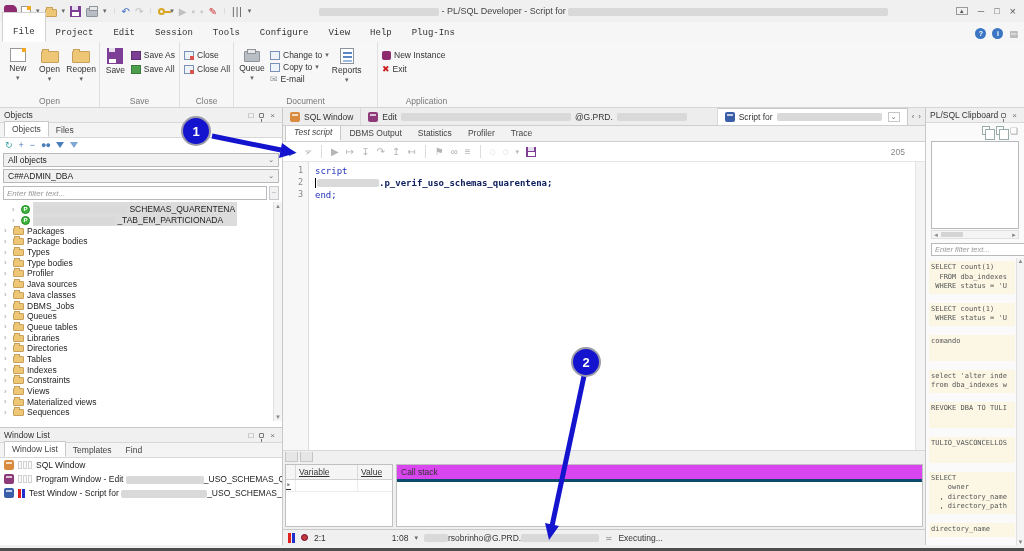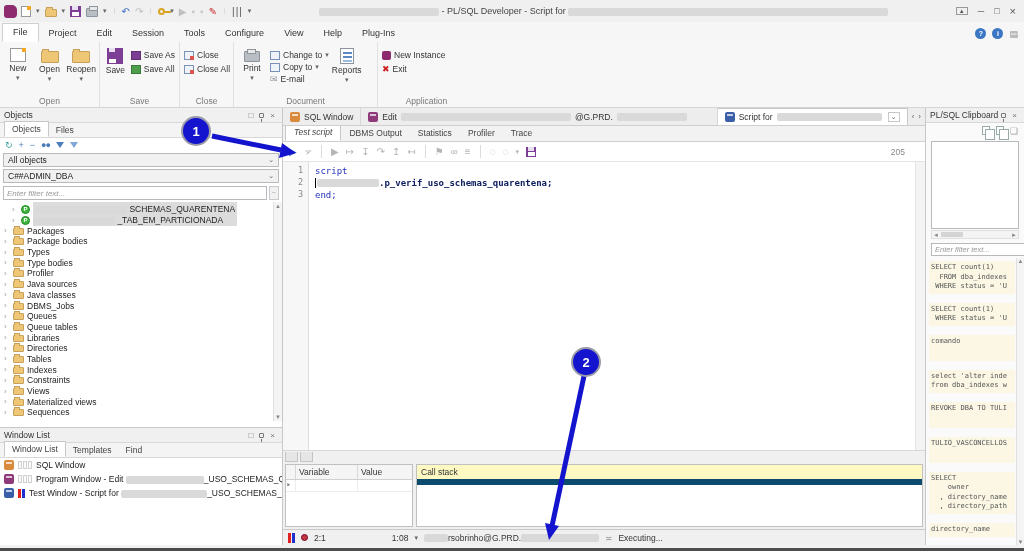--- a/index.html
+++ b/index.html
@@ -28,21 +28,21 @@
   .ic-printer { width:12px; height:9px; background:#b9bec5; border:1px solid #8d949c; border-radius:1px; position:relative; margin-top:3px; }
   .ic-printer::before { content:''; position:absolute; left:2px; top:-3px; width:7px; height:3px; background:#e8e8e8; border:1px solid #8d949c; }
   .ic-key { width:7px; height:7px; border:2px solid #d9a521; border-radius:50%; position:relative; }
   .ic-key::after { content:''; position:absolute; left:5px; top:1px; width:6px; height:2px; background:#d9a521; }
   .titlebar .title { flex:1; text-align:center; color:#444; font-size:9px; white-space:nowrap; }
   .win-ctrl { display:flex; align-items:center; gap:10px; padding-right:4px; color:#555; font-size:9px; }
   .ribbon-toggle { border:1px solid #999; font-size:6px; padding:0 2px; color:#555; }
 
   
   .menubar { height:20px; background:#f6f6f7; display:flex; align-items:flex-end; padding:0 2px; position:relative; }
-  .mi { padding:3px 10px 4px; color:#333; cursor:default; }
+  .mi { padding:14px 10px 4px; color:#333; cursor:default;font-family:Liberation Mono, monospace; }
   .mi.active { background:#fff; border:1px solid #d0d0d0; border-bottom:1px solid #fff; }
   .menubar .right { position:absolute; right:6px; bottom:3px; display:flex; gap:6px; align-items:center; }
   .circ { width:11px; height:11px; border-radius:50%; background:#3a76c4; color:#fff; font-size:7px; font-weight:bold; display:flex; align-items:center; justify-content:center; }
   .panel-glyph { color:#888; font-size:9px; }
 
   
   .ribbon { height:66px; background:#f7f7f8; border-bottom:1px solid #d5d5d5; display:flex; }
   .rgroup { position:relative; display:flex; align-items:flex-start; padding:4px 2px 12px; border-right:1px solid #e0e0e0; }
   .rgroup .glabel { position:absolute; bottom:1px; left:0; right:0; text-align:center; color:#777; font-size:8.5px; }
   .bigbtn { width:32px; display:flex; flex-direction:column; align-items:center; gap:1px; padding-top:2px; cursor:default; }
@@ -128,28 +128,28 @@
   .cl { height:12px; display:flex; align-items:center; white-space:pre; }
   .kw { color:#2233bb; }
   .idf { color:#102060;font-weight:bold; }
   .caret { width:1px; height:10px; background:#000; margin-right:1px; }
   .edscroll { width:10px; background:#f4f4f4; border-left:1px solid #e4e4e4; }
 
   
   .minitabs { height:12px; background:#f0f0f1; border-top:1px solid #d8d8d8; display:flex; gap:2px; padding:1px 0 0 2px; }
   .minitabs i { width:13px; height:10px; background:#e6e6e7; border:1px solid #c4c4c6; border-top:none; }
   .dbgpanels { height:67px; display:flex; gap:3px; padding:2px; background:#f0f0f1; }
-  .vars { width:128px; background:#fff; border:1px solid #c0c0c0; font-size:8.5px; }
+  .vars { width:108px; background:#fff; border:1px solid #c0c0c0; font-size:8.5px;text-decoration:underline; }
   .vars .hrow { display:flex; background:#f5f5f5; border-bottom:1px solid #d0d0d0; }
   .vars .hrow div { padding:2px 3px; border-right:1px solid #d8d8d8; }
   .vars .c0 { width:10px; } .vars .c1 { width:62px; } .vars .c2 { flex:1; border-right:none!important; }
   .vars .drow { display:flex; height:12px; border-bottom:1px solid #ececec; color:#777; }
   .vars .drow div { border-right:1px solid #ececec; }
   .callstack { flex:1; background:#fff; border:1px solid #c0c0c0; }
-  .callstack .hd { padding:2px 4px; font-size:8.5px; background:#fef9c3; border-bottom:6px solid #0c4a6e; width:100%; }
+  .callstack .hd { padding:2px 4px; font-size:8.5px; background:#d946ef; border-bottom:3px solid #0c4a6e; width:100%; }
 
   
   .statusbar { height:16px; background:#f0f0f0; border-top:1px solid #c8c8c8; display:flex; align-items:center; gap:6px; padding:0 5px; font-size:8.5px; color:#333; }
   .dot2 { width:7px; height:7px; border-radius:50%; background:#c03a3a; border:1px solid #703; }
 
   
   .clip-tools { height:15px; display:flex; justify-content:flex-end; align-items:center; gap:6px; padding:0 6px; color:#999; font-size:8px; }
   .dblpage { width:8px; height:9px; border:1px solid #9aa; background:#fff; position:relative; }
   .dblpage::after { content:''; position:absolute; left:2px; top:2px; width:8px; height:9px; border:1px solid #9aa; background:#fff; }
   .clip-preview { margin:3px 5px 0; height:88px; background:#fff; border:1px solid #b9b9bd; }
@@ -272,21 +272,21 @@
             <span class="mic red"></span>
             <span>Close All</span>
           </span>
       </div>
       <span class="glabel">Close</span>
     </div>
 
     <div class="rgroup" style="width:144px">
       <div class="bigbtn">
         <span class="ic-printer" style="width:16px;height:11px"></span>
-        <span class="lbl">Print</span>
+        <span class="lbl">Queue</span>
           <span class="chev">▾</span>
       </div>
       <div class="smallcol" style="gap:2px">
         <span class="sbtn">
             <span class="mic"></span>
             <span>Change to</span>
             <span class="chev">▾</span>
           </span>
         <span class="sbtn">
             <span class="mic"></span>

